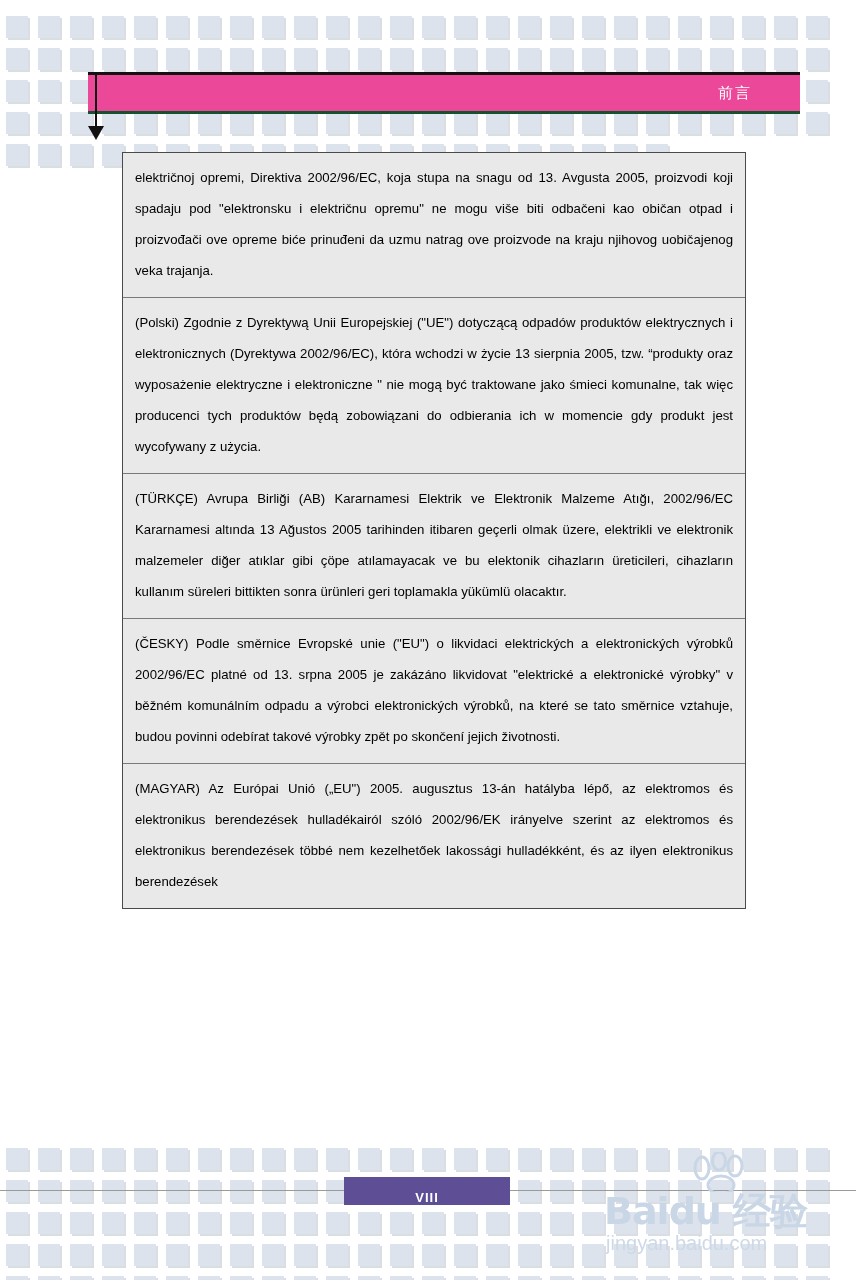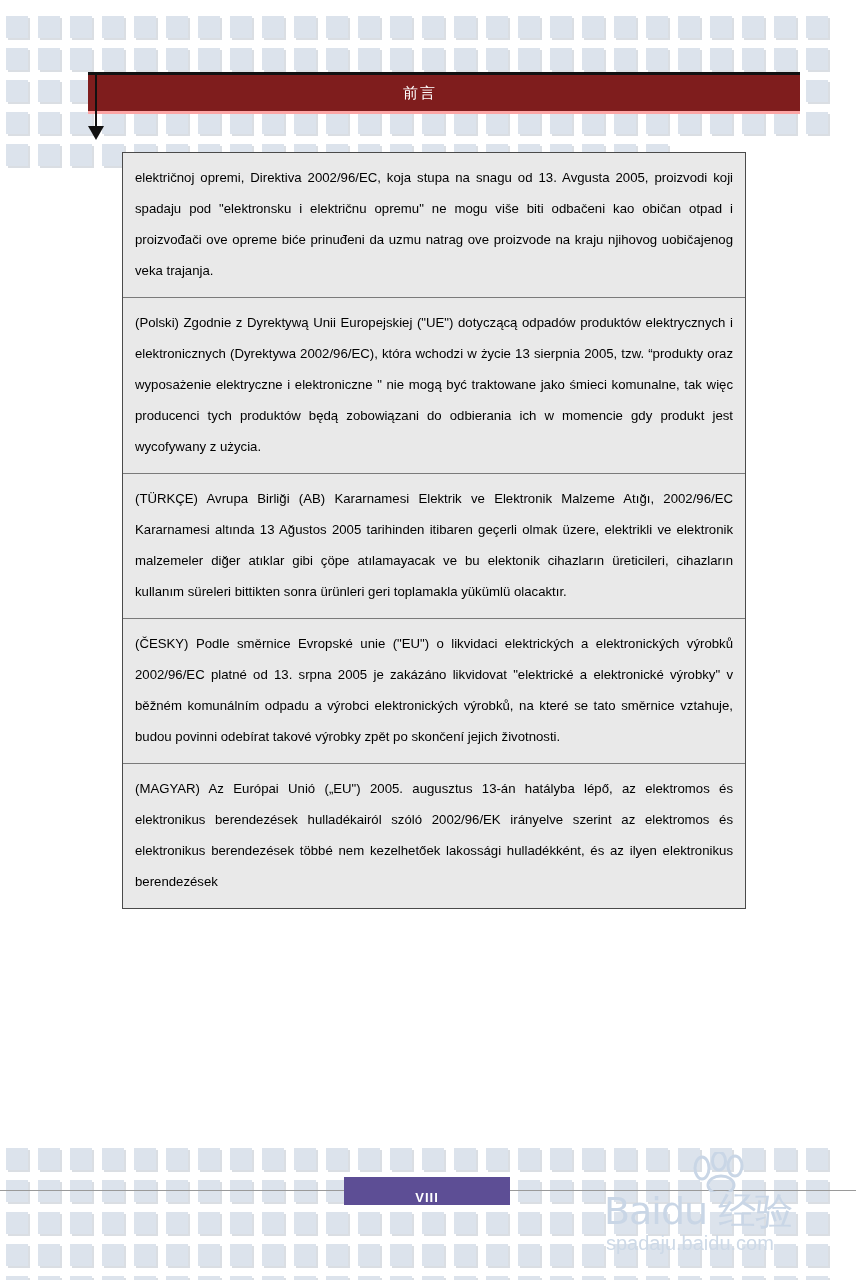--- a/index.html
+++ b/index.html
@@ -42,26 +42,26 @@
   #deco-top    { top: 16px;   height: 120px; }
   #deco-bottom { top: 1148px; height: 132px; }
 
   
   #header-bar {
     position: absolute;
     left: 88px;
     top: 72px;
     width: 712px;
     height: 42px;
-    background: #7f1d1d;
+    background: #ec4899;
     border-top: 3px solid #111111;
-    border-bottom: 3px solid #fca5a5;
+    border-bottom: 3px solid #14532d;
     display: flex;
     align-items: center;
-    justify-content: center;
+    justify-content: flex-end;
     z-index: 5;
   }
   #header-title {
     color: #ffffff;
     font-size: 15px;
     letter-spacing: 2px;
     padding-right: 48px;
     font-family: "DejaVu Sans", "Liberation Sans", sans-serif;
   }
 
@@ -159,21 +159,21 @@
     top: 0px;
     width: 64px;
     height: 40px;
   }
   #wm-main {
     position: absolute;
     left: 0;
     top: 34px;
     width: 250px;
     font-size: 38px;
-    font-weight: normal;
+    font-weight: bold;
     color: #c9d6e6;
     letter-spacing: -1px;
     white-space: nowrap;
     font-family: "DejaVu Sans", "Liberation Sans", sans-serif;
   }
   #wm-sub {
     position: absolute;
     left: 2px;
     top: 80px;
     font-size: 20px;
@@ -478,16 +478,16 @@
   </div>
 
   <div id="watermark">
     <svg id="wm-paw" viewBox="0 0 64 40">
       <ellipse cx="14" cy="16" rx="7" ry="11" fill="none" stroke="#c9d6e6" stroke-width="3"></ellipse>
       <ellipse cx="31" cy="9" rx="6.5" ry="9" fill="none" stroke="#c9d6e6" stroke-width="3"></ellipse>
       <ellipse cx="47" cy="14" rx="7" ry="10" fill="none" stroke="#c9d6e6" stroke-width="3"></ellipse>
       <ellipse cx="33" cy="33" rx="13" ry="9" fill="none" stroke="#c9d6e6" stroke-width="3"></ellipse>
     </svg>
     <div id="wm-main">Baidu 经验</div>
-    <div id="wm-sub">spadaju.baidu.com</div>
+    <div id="wm-sub">jingyan.baidu.com</div>
   </div>
 
 </div>
 
 </body></html>

